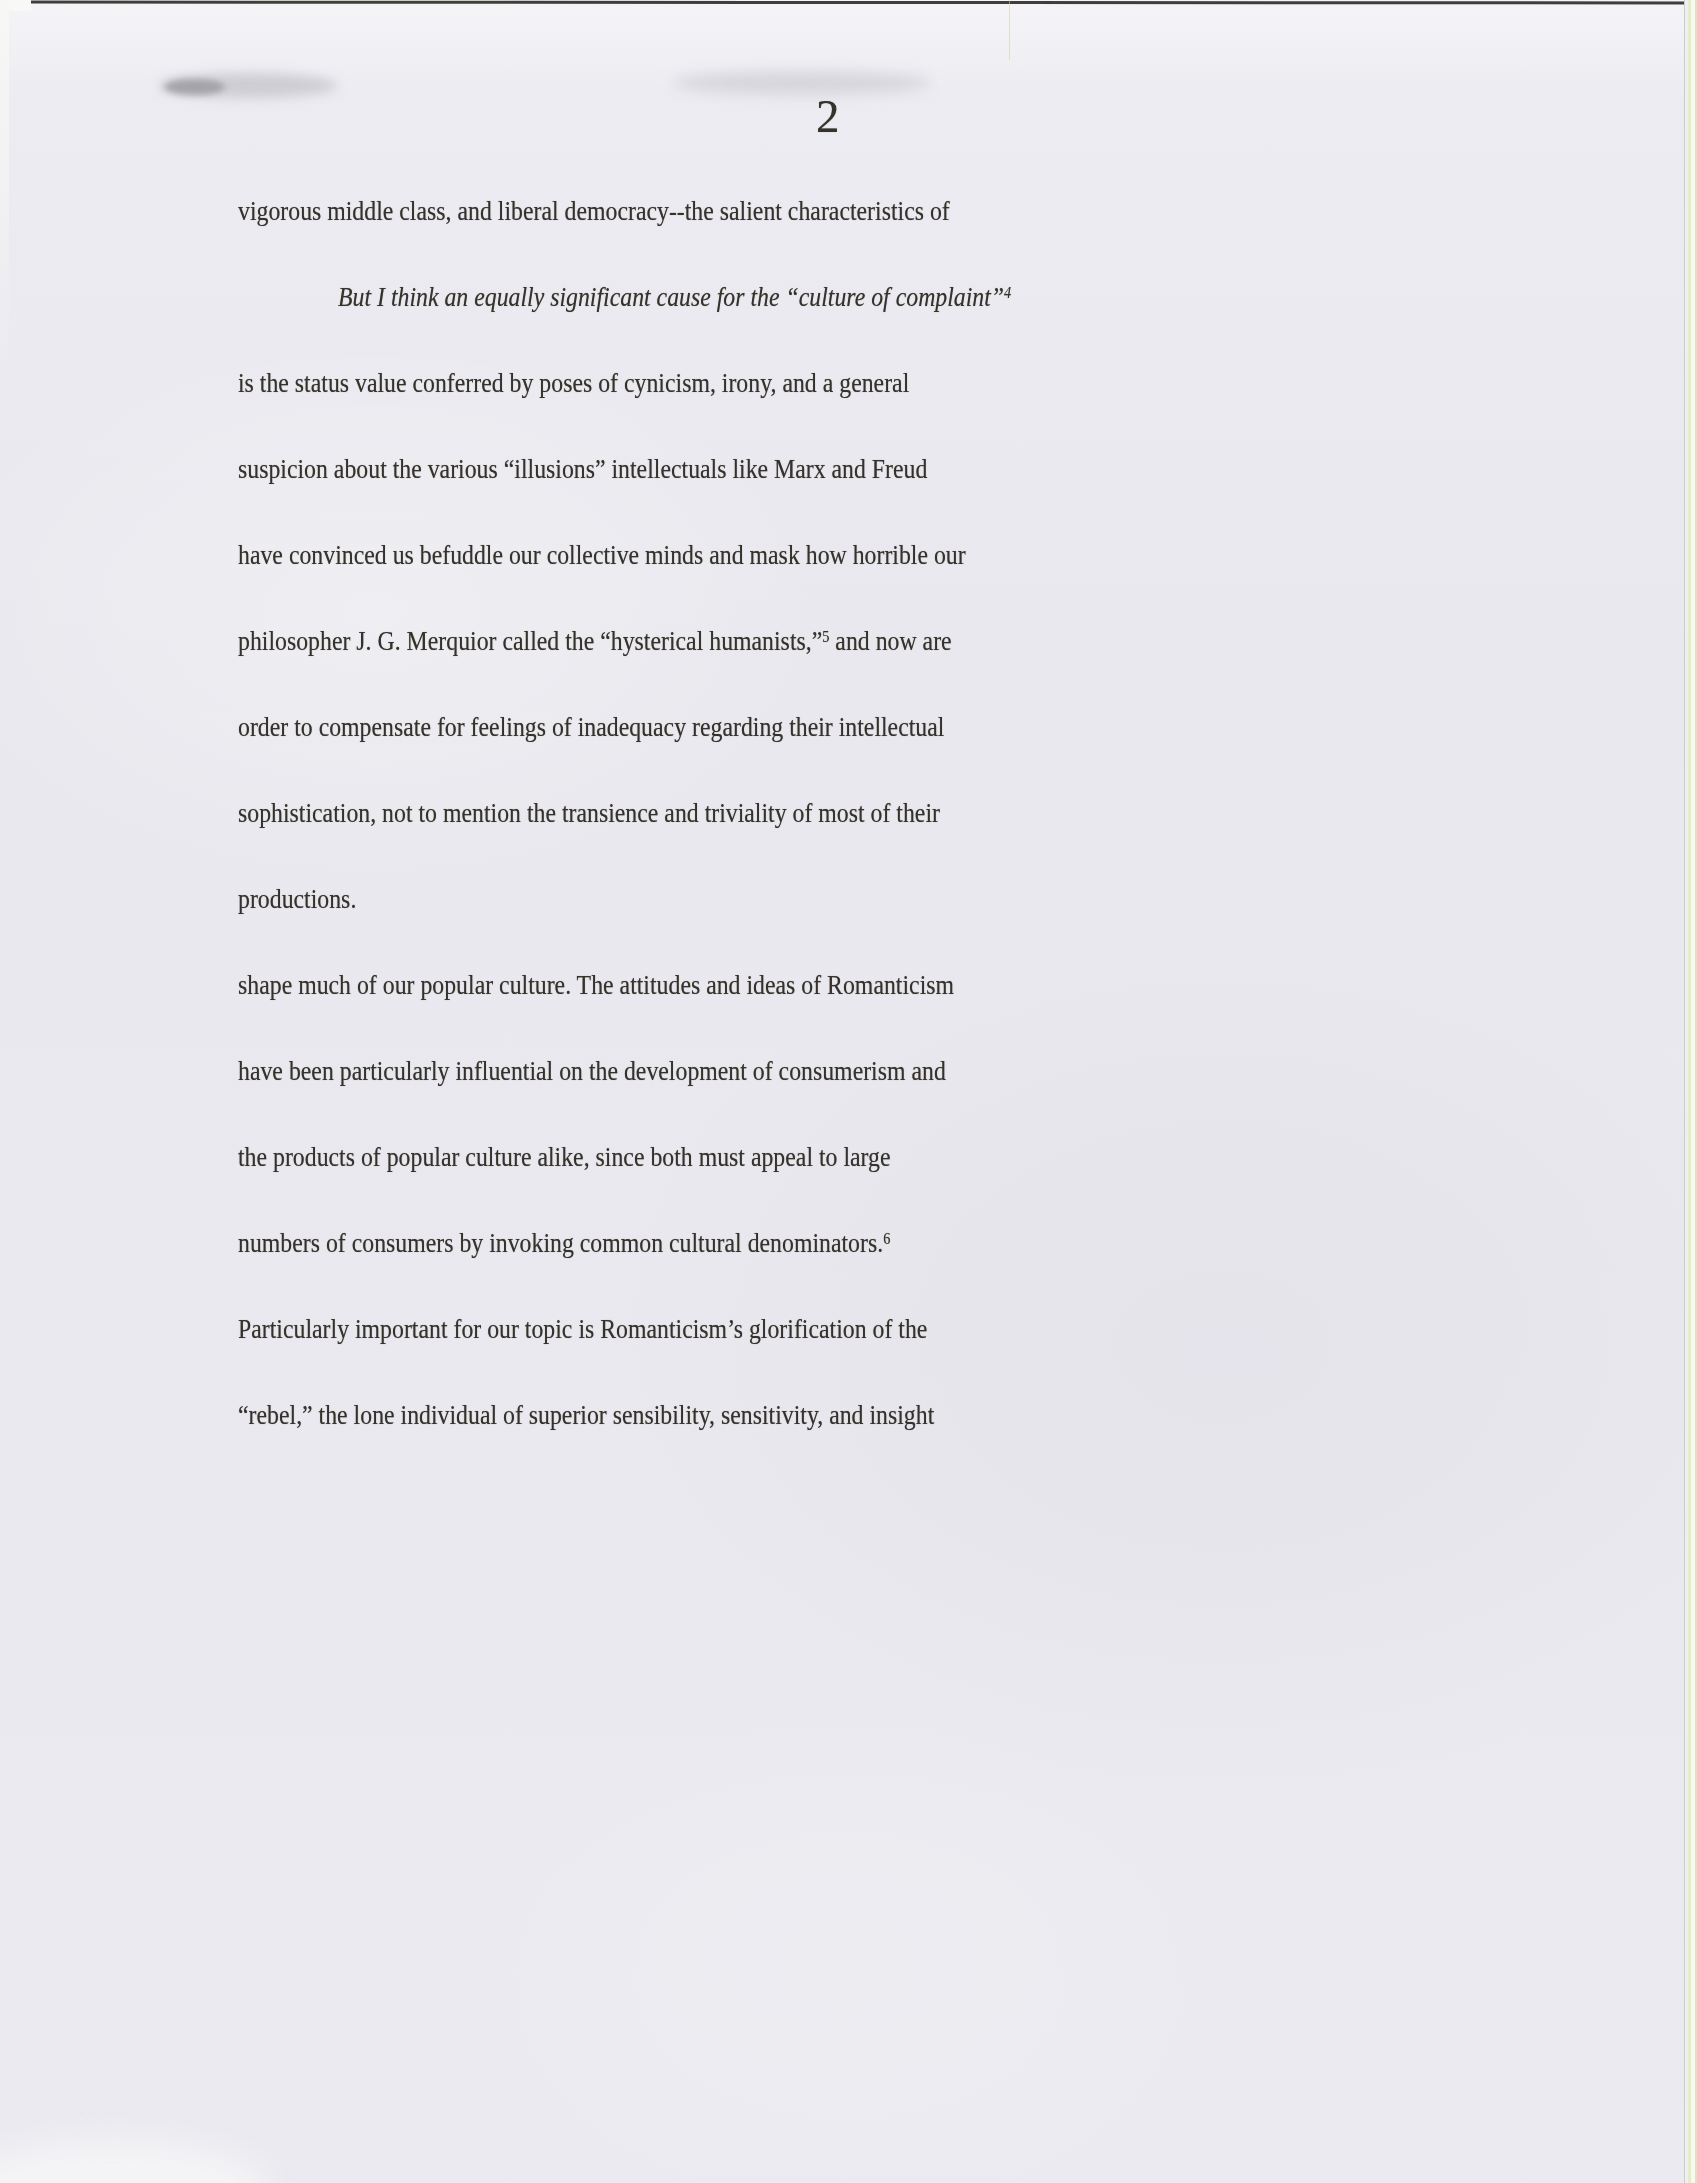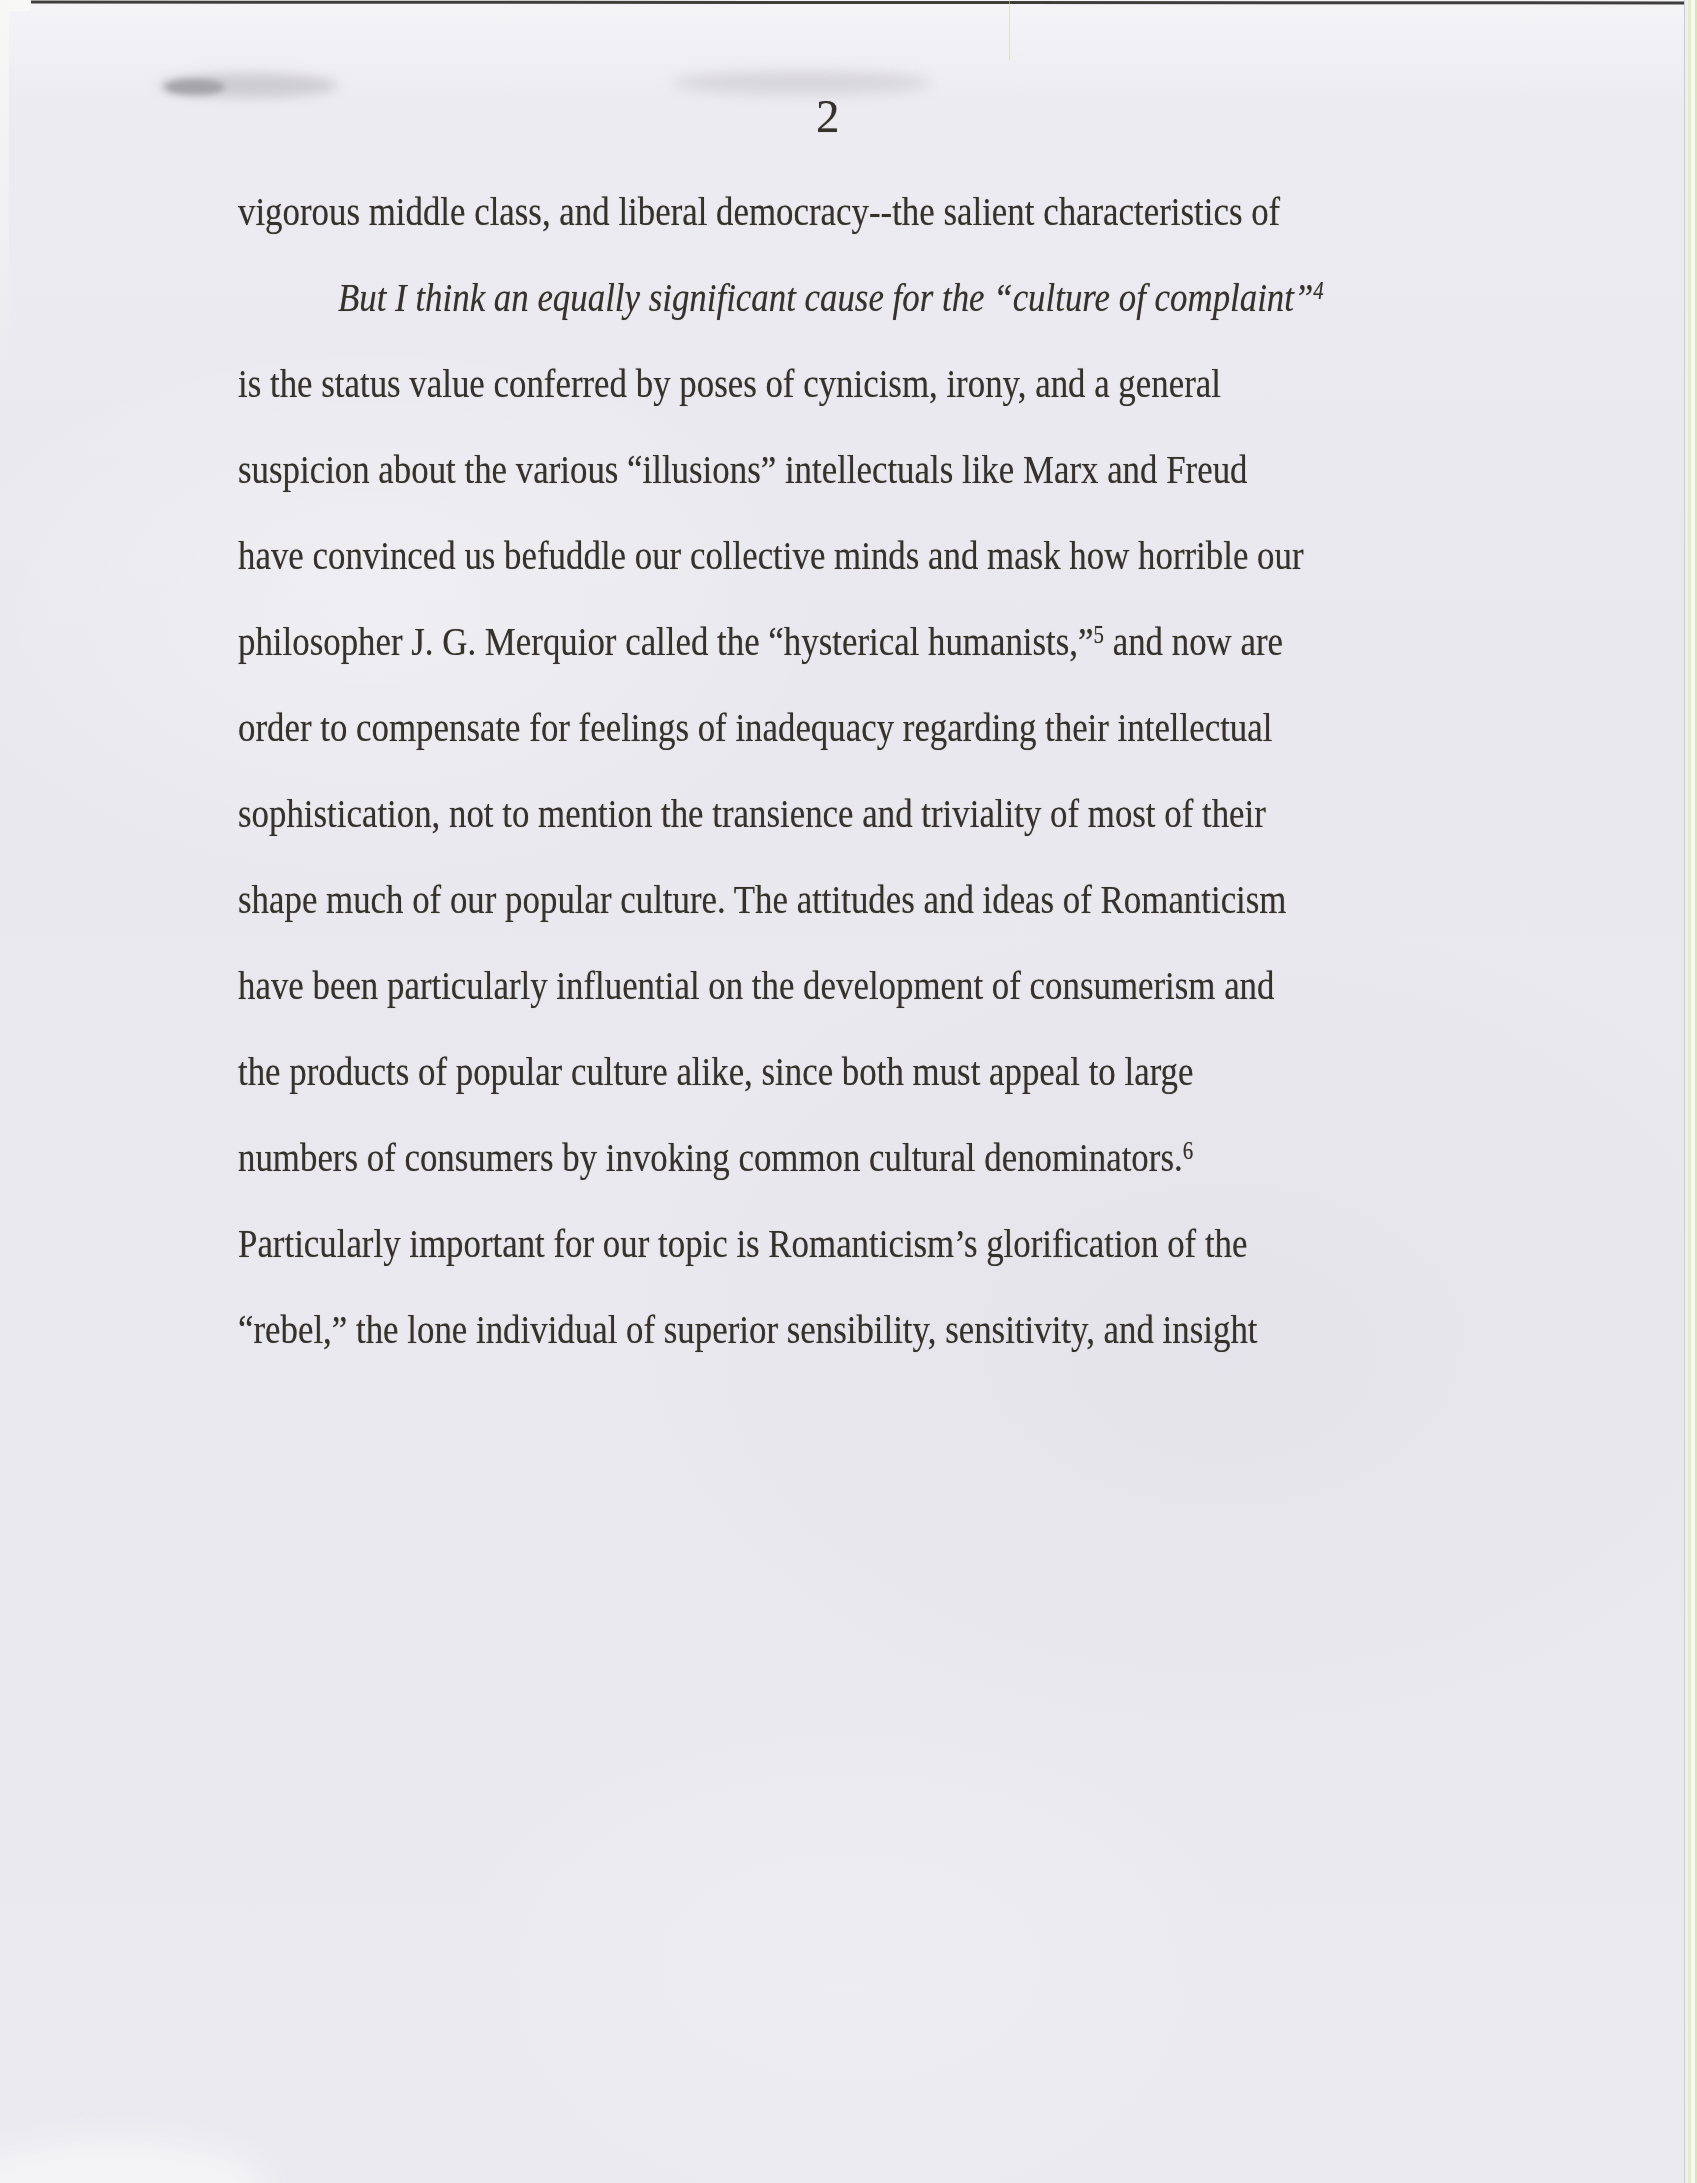--- a/index.html
+++ b/index.html
@@ -46,21 +46,21 @@
     position:absolute;left:816px;top:89px;
     font-size:47px;line-height:normal;
     text-shadow:0 0 0.8px rgba(53,50,43,0.55);
   }
   .body-text{
     position:absolute;left:238px;top:168px;width:1365px;
   }
   .line{
     height:86px;line-height:86px;
     white-space:nowrap;
-    font-size:41px;
+    font-size:28px;
     text-shadow:0 0 0.9px rgba(53,50,43,0.5);
   }
   .line.indent{padding-left:100px;font-style:italic;}
   .ls{display:inline-block;transform:scaleX(0.85);transform-origin:0 50%;}
   sup{font-size:0.6em;position:relative;top:-0.5em;vertical-align:baseline;line-height:0;}
 </style>
 </head>
 <body>
 
 <div class="page">
@@ -81,20 +81,21 @@
 
   <div class="body-text">
     <div class="line"><span class="ls"><span>vigorous middle class, and liberal democracy--the salient characteristics of</span><sup></sup><span></span></span></div>
     <div class="line indent"><span class="ls"><span>But I think an equally significant cause for the “culture of complaint”</span><sup>4</sup><span></span></span></div>
     <div class="line"><span class="ls"><span>is the status value conferred by poses of cynicism, irony, and a general</span><sup></sup><span></span></span></div>
     <div class="line"><span class="ls"><span>suspicion about the various “illusions” intellectuals like Marx and Freud</span><sup></sup><span></span></span></div>
     <div class="line"><span class="ls"><span>have convinced us befuddle our collective minds and mask how horrible our</span><sup></sup><span></span></span></div>
     <div class="line"><span class="ls"><span>philosopher J. G. Merquior called the “hysterical humanists,”</span><sup>5</sup><span> and now are</span></span></div>
     <div class="line"><span class="ls"><span>order to compensate for feelings of inadequacy regarding their intellectual</span><sup></sup><span></span></span></div>
     <div class="line"><span class="ls"><span>sophistication, not to mention the transience and triviality of most of their</span><sup></sup><span></span></span></div>
+    <div class="line"><span class="ls"><span>productions.</span><sup></sup><span></span></span></div>
     <div class="line"><span class="ls"><span>shape much of our popular culture. The attitudes and ideas of Romanticism</span><sup></sup><span></span></span></div>
     <div class="line"><span class="ls"><span>have been particularly influential on the development of consumerism and</span><sup></sup><span></span></span></div>
     <div class="line"><span class="ls"><span>the products of popular culture alike, since both must appeal to large</span><sup></sup><span></span></span></div>
     <div class="line"><span class="ls"><span>numbers of consumers by invoking common cultural denominators.</span><sup>6</sup><span></span></span></div>
     <div class="line"><span class="ls"><span>Particularly important for our topic is Romanticism’s glorification of the</span><sup></sup><span></span></span></div>
     <div class="line"><span class="ls"><span>“rebel,” the lone individual of superior sensibility, sensitivity, and insight</span><sup></sup><span></span></span></div>
   </div>
 
 </div>
 

